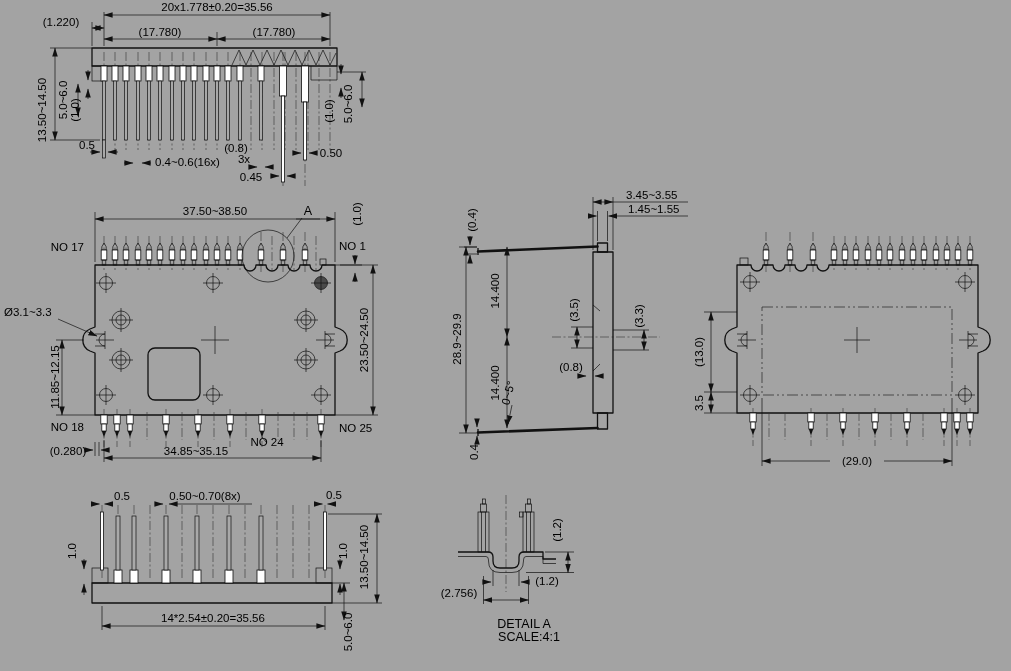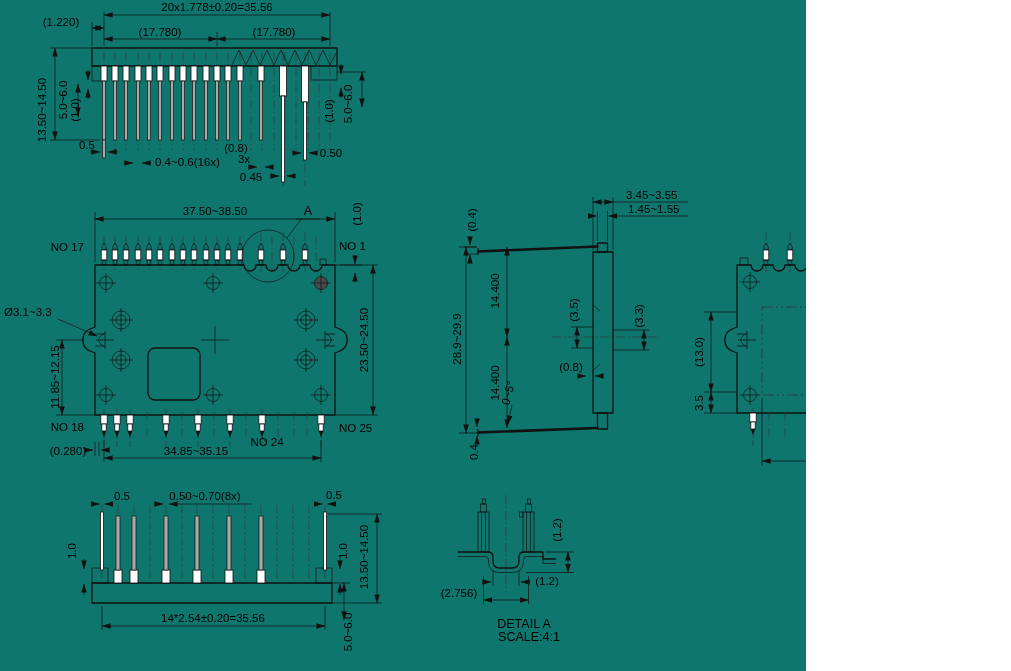--- a/index.html
+++ b/index.html
@@ -1,16 +1,16 @@
 <!DOCTYPE html>
 <html><head>
 <meta charset="utf-8">
 <style>
   html,body{margin:0;padding:0;background:#fff;}
-  #stage{position:relative;width:806px;height:671px;background:#0f766e;overflow:hidden;
+  #stage{position:relative;width:1011px;height:671px;background:#a3a3a3;overflow:hidden;
          font-family:"Liberation Sans","DejaVu Sans",sans-serif;}
   svg{position:absolute;left:0;top:0;}
   svg text{font-family:"Liberation Sans","DejaVu Sans",sans-serif;font-size:11.5px;fill:#000;}
   svg text.big{font-size:12.5px;}
   .o  {stroke:#111;stroke-width:1.3;fill:none;stroke-linejoin:round;}
   .o2 {stroke:#111;stroke-width:2.6;fill:none;stroke-linecap:round;}
   .t  {stroke:#111;stroke-width:0.7;fill:none;}
   .dm {stroke:#111;stroke-width:0.7;fill:none;}
   .cl {stroke:#333;stroke-width:0.6;fill:none;stroke-dasharray:9 2.5 2 2.5;}
   .cl3{stroke:#333;stroke-width:0.8;fill:none;stroke-dasharray:11 3 2 3 2 3;}

